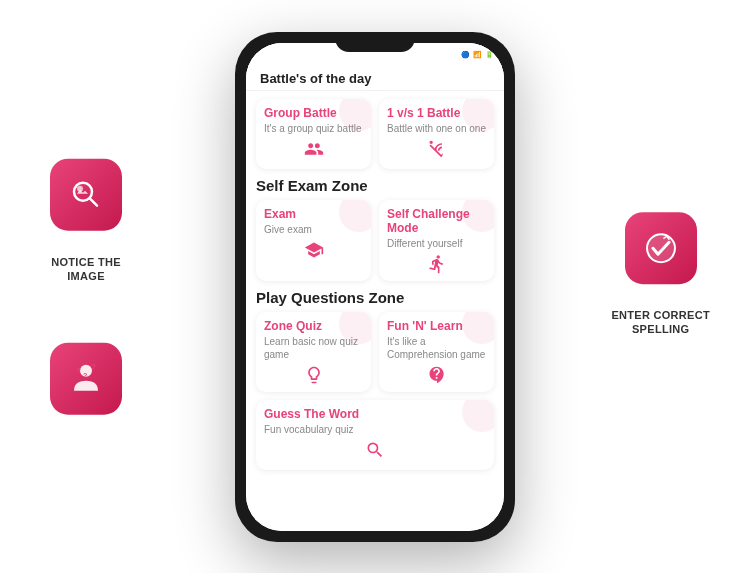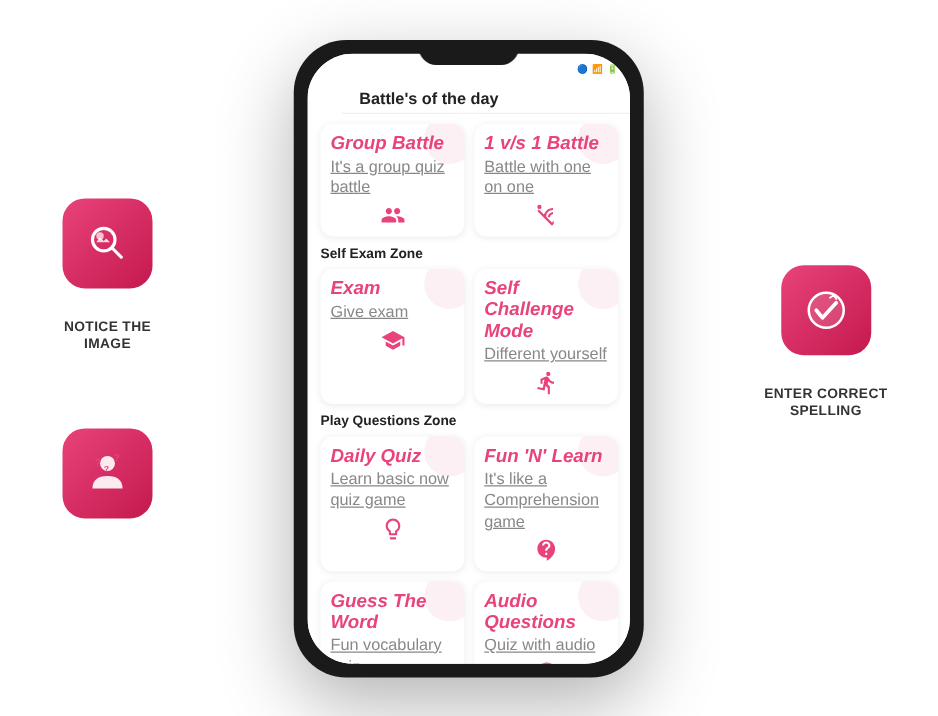--- a/index.html
+++ b/index.html
@@ -143,31 +143,30 @@
     }
 
     
     .app-header {
       padding: 6px 14px 4px;
       background: #fff;
       font-size: 13px;
       font-weight: 700;
       color: #222;
       border-bottom: 1px solid #f0f0f0;
-      margin-left: 27px;
     }
 
     
     .app-content {
       padding: 8px 10px;
     }
 
     
     .section-title {
-      font-size: 11px;
+      font-size: 15px;
       font-weight: 700;
       color: #222;
       margin-bottom: 6px;
       margin-top: 4px;
     }
 
     .cards-row {
       display: flex;
       gap: 8px;
       margin-bottom: 8px;
@@ -178,33 +177,31 @@
       background: #fff;
       border-radius: 10px;
       padding: 7px 8px;
       box-shadow: 0 1px 6px rgba(0,0,0,0.08);
       min-height: 70px;
       position: relative;
       overflow: hidden;
     }
 
     .card-title {
-      font-size: 15px;
+      font-size: 12px;
       font-weight: 700;
       color: #e8437a;
       margin-bottom: 2px;
-      font-style: italic;
     }
 
     .card-desc {
-      font-size: 13px;
+      font-size: 10px;
       color: #888;
       line-height: 1.3;
       margin-bottom: 4px;
-      text-decoration: underline;
     }
 
     .card-icon {
       display: flex;
       justify-content: center;
       margin-top: 4px;
     }
 
     .card-icon svg {
       width: 20px;
@@ -317,21 +314,21 @@
                     <path d="M13.49 5.48c1.1 0 2-.9 2-2s-.9-2-2-2-2 .9-2 2 .9 2 2 2zm-3.6 13.9l1-4.4 2.1 2v6h2v-7.5l-2.1-2 .6-3c1.3 1.5 3.3 2.5 5.5 2.5v-2c-1.9 0-3.5-1-4.3-2.4l-1-1.6c-.4-.6-1-1-1.7-1-.3 0-.5.1-.8.1l-5.2 2.2v4.7h2v-3.4l1.8-.7-1.6 8.1-4.9-1-.4 2 7 1.4z"></path>
                   </svg>
               </div>
             </div>
           </div>
 
           <div class="section-title">Play Questions Zone</div>
           <div class="cards-row">
             <div class="card">
               <div class="card-blob"></div>
-              <div class="card-title">Daily Quiz</div>
+              <div class="card-title">Zone Quiz</div>
               <div class="card-desc">Learn basic now quiz game</div>
               <div class="card-icon">
                 <svg viewBox="0 0 24 24">
                     <path d="M9 21c0 .55.45 1 1 1h4c.55 0 1-.45 1-1v-1H9v1zm3-19C8.14 2 5 5.14 5 9c0 2.38 1.19 4.47 3 5.74V17c0 .55.45 1 1 1h6c.55 0 1-.45 1-1v-2.26c1.81-1.27 3-3.36 3-5.74 0-3.86-3.14-7-7-7zm2.85 11.1l-.85.6V16h-4v-2.3l-.85-.6A4.997 4.997 0 0 1 7 9c0-2.76 2.24-5 5-5s5 2.24 5 5c0 1.63-.8 3.16-2.15 4.1z"></path>
                   </svg>
               </div>
             </div>
             <div class="card">
               <div class="card-blob"></div>
               <div class="card-title">Fun 'N' Learn</div>
@@ -345,30 +342,20 @@
           </div>
 
           <div class="cards-row">
             <div class="card">
               <div class="card-blob"></div>
               <div class="card-title">Guess The Word</div>
               <div class="card-desc">Fun vocabulary quiz</div>
               <div class="card-icon">
                 <svg viewBox="0 0 24 24">
                     <path d="M15.5 14h-.79l-.28-.27A6.471 6.471 0 0 0 16 9.5 6.5 6.5 0 1 0 9.5 16c1.61 0 3.09-.59 4.23-1.57l.27.28v.79l5 4.99L20.49 19l-4.99-5zm-6 0C7.01 14 5 11.99 5 9.5S7.01 5 9.5 5 14 7.01 14 9.5 11.99 14 9.5 14z"></path>
-                  </svg>
-              </div>
-            </div>
-            <div class="card">
-              <div class="card-blob"></div>
-              <div class="card-title">Audio Questions</div>
-              <div class="card-desc">Quiz with audio</div>
-              <div class="card-icon">
-                <svg viewBox="0 0 24 24">
-                    <path d="M12 1c-4.97 0-9 4.03-9 9v7c0 1.66 1.34 3 3 3h1v-8H5v-2c0-3.87 3.13-7 7-7s7 3.13 7 7v2h-2v8h1c1.66 0 3-1.34 3-3v-7c0-4.97-4.03-9-9-9z"></path>
                   </svg>
               </div>
             </div>
           </div>
 
         </div>
       </div>
     </div>
   </div>
 </div>

